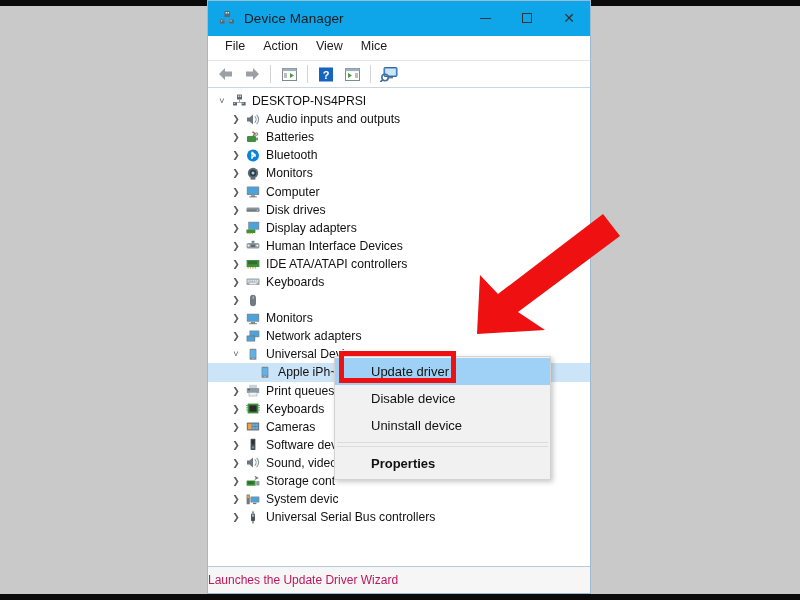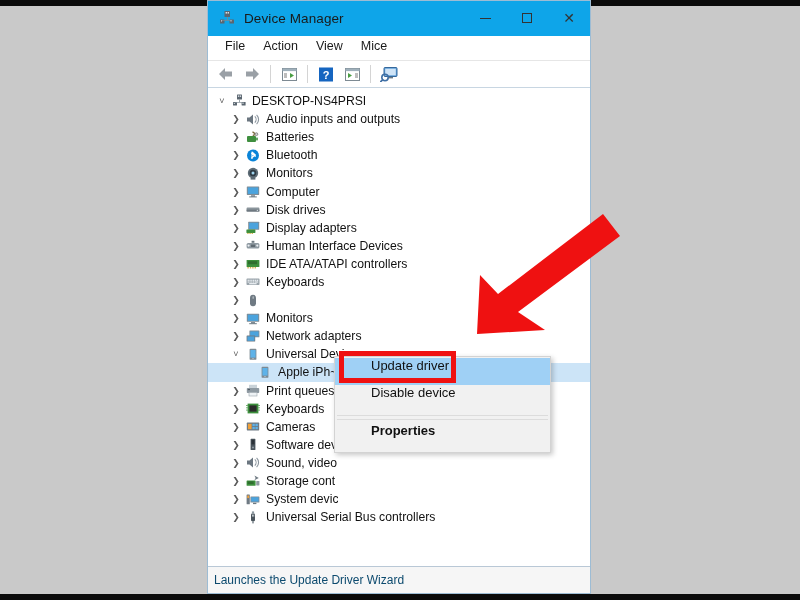--- a/index.html
+++ b/index.html
@@ -81,32 +81,32 @@
   .row.lvl1{padding-left:20px;}
   .row.lvl2{padding-left:48px;}
   .row.sel{background:#cce4f7;}
   .row .lbl{overflow:hidden;}
 
   
   .statusbar{
     height:26px;flex:0 0 26px;background:#f6f6f6;
     border-top:1px solid #b9c8d6;
     display:flex;align-items:center;
-    font-size:12px;color:#0c4a6e;padding-left:6px;
+    font-size:12px;color:#be185d;
   }
 
   
   .ctxmenu{
     position:absolute;left:333px;top:352px;width:215px;
     background:#f1f1f1;border:1px solid #d3d3d3;
     box-shadow:2px 2px 5px rgba(0,0,0,.22);
     z-index:40;padding:1px 0 2px 0;
   }
   .ctxitem{
-    height:27px;display:flex;
+    height:27px;display:flex;align-items:center;
     font-size:13px;color:#111;padding-left:36px;
     white-space:nowrap;
   }
   .ctxitem.hl{background:#9fd0f5;}
   .ctxitem.bold{font-weight:bold;}
   .ctxsep{height:1px;background:#dcdcdc;margin:3px 2px;}
   .redbox{
     position:absolute;left:339px;top:351px;width:117px;height:32px;
     border:5px solid #ef1111;box-sizing:border-box;z-index:60;
   }
@@ -537,20 +537,23 @@
       <span class="lbl">Universal Serial Bus controllers</span>
     </div>
 
     <div class="ctxmenu" style="left:126px;top:268px;">
       <div class="ctxitem hl">
         <span>Update driver</span>
       </div>
       <div class="ctxitem">
         <span>Disable device</span>
       </div>
+      <div class="ctxitem">
+        <span>Uninstall device</span>
+      </div>
       <div class="ctxsep"></div>
       <div class="ctxsep"></div>
       <div class="ctxitem bold">
         <span>Properties</span>
       </div>
     </div>
 
   </div>
 
   <div class="statusbar">

